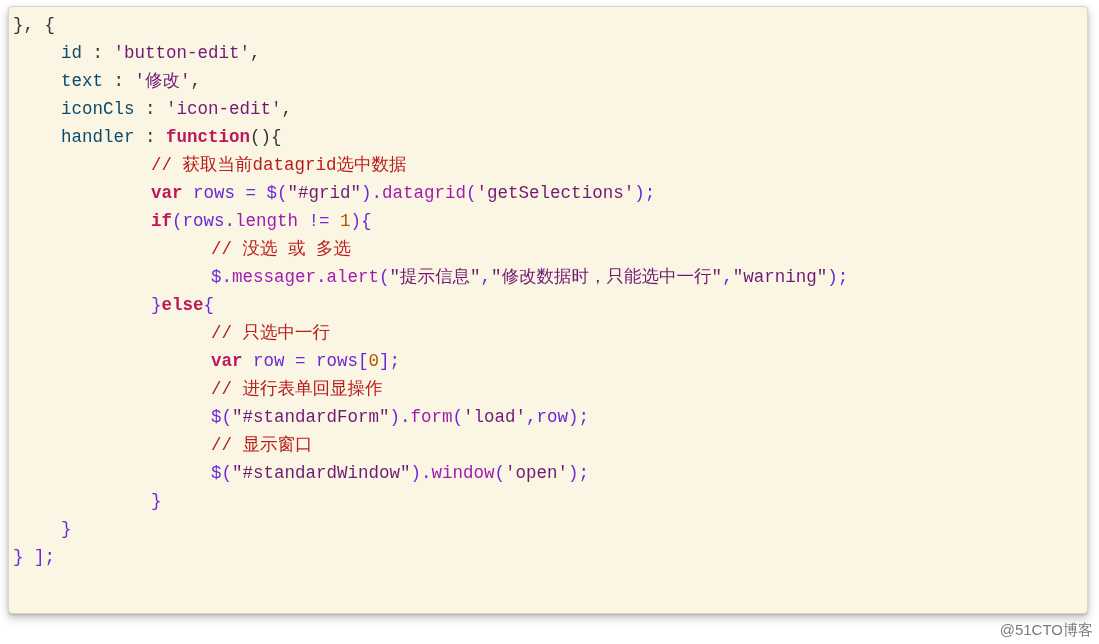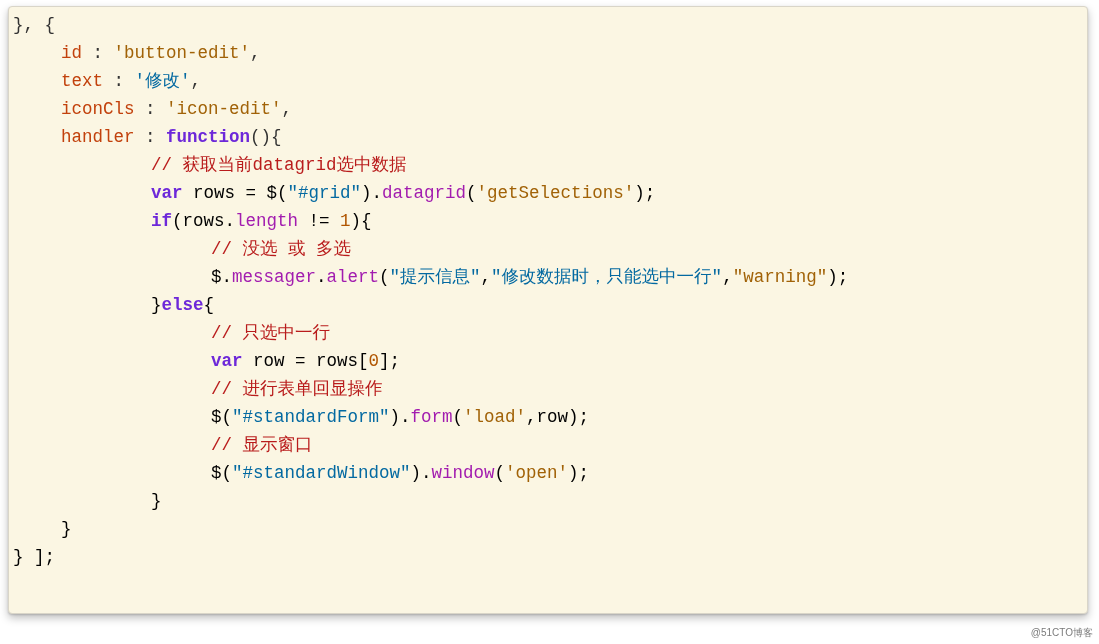--- a/index.html
+++ b/index.html
@@ -28,35 +28,35 @@
     font-family: "Courier New", Consolas, monospace;
     font-size: 17.5px;
     line-height: 28px;
     white-space: pre;
     color: #333;
   }
   .ind0 {}
   .ind1 { padding-left: 48px; }
   .ind2 { padding-left: 138px; }
   .ind3 { padding-left: 198px; }
-  .tok-default { color: #000000; }
-  .tok-kw      { color: #6d28d9; font-weight: bold; }
-  .tok-prop    { color: #c2410c; } 
+  .tok-default { color: #6d28d9; }
+  .tok-kw      { color: #be185d; font-weight: bold; }
+  .tok-prop    { color: #0c4a6e; } 
   .tok-method  { color: #a21caf; } 
-  .tok-str-g   { color: #a16207; } 
-  .tok-str-b   { color: #0369a1; } 
+  .tok-str-g   { color: #701a75; } 
+  .tok-str-b   { color: #701a75; } 
   .tok-num     { color: #b05500; }
   .tok-comment { color: #b91c1c; }
   .tok-punct   { color: #333333; }
   .watermark {
     position: absolute;
     right: 6px;
     bottom: 4px;
     font-family: Arial, sans-serif;
-    font-size: 10px;
+    font-size: 15px;
     color: #7a7a7a;
   }
 </style>
 </head>
 <body>
 
 <div class="frame">
   <pre class="code" id="code-root"><div class="ind0"><span class="tok-punct">}, {</span></div><div class="ind1"><span class="tok-prop">id</span><span class="tok-punct"> : </span><span class="tok-str-g">'button-edit'</span><span class="tok-punct">,</span></div><div class="ind1"><span class="tok-prop">text</span><span class="tok-punct"> : </span><span class="tok-str-b">'修改'</span><span class="tok-punct">,</span></div><div class="ind1"><span class="tok-prop">iconCls</span><span class="tok-punct"> : </span><span class="tok-str-g">'icon-edit'</span><span class="tok-punct">,</span></div><div class="ind1"><span class="tok-prop">handler</span><span class="tok-punct"> : </span><span class="tok-kw">function</span><span class="tok-punct">(){</span></div><div class="ind2"><span class="tok-comment">// 获取当前datagrid选中数据</span></div><div class="ind2"><span class="tok-kw">var</span><span class="tok-default"> rows = $(</span><span class="tok-str-b">"#grid"</span><span class="tok-default">).</span><span class="tok-method">datagrid</span><span class="tok-default">(</span><span class="tok-str-g">'getSelections'</span><span class="tok-default">);</span></div><div class="ind2"><span class="tok-kw">if</span><span class="tok-default">(rows.</span><span class="tok-method">length</span><span class="tok-default"> != </span><span class="tok-num">1</span><span class="tok-default">){</span></div><div class="ind3"><span class="tok-comment">// 没选 或 多选</span></div><div class="ind3"><span class="tok-default">$.</span><span class="tok-method">messager</span><span class="tok-default">.</span><span class="tok-method">alert</span><span class="tok-default">(</span><span class="tok-str-b">"提示信息"</span><span class="tok-default">,</span><span class="tok-str-b">"修改数据时，只能选中一行"</span><span class="tok-default">,</span><span class="tok-str-g">"warning"</span><span class="tok-default">);</span></div><div class="ind2"><span class="tok-default">}</span><span class="tok-kw">else</span><span class="tok-default">{</span></div><div class="ind3"><span class="tok-comment">// 只选中一行</span></div><div class="ind3"><span class="tok-kw">var</span><span class="tok-default"> row = rows[</span><span class="tok-num">0</span><span class="tok-default">];</span></div><div class="ind3"><span class="tok-comment">// 进行表单回显操作</span></div><div class="ind3"><span class="tok-default">$(</span><span class="tok-str-b">"#standardForm"</span><span class="tok-default">).</span><span class="tok-method">form</span><span class="tok-default">(</span><span class="tok-str-g">'load'</span><span class="tok-default">,row);</span></div><div class="ind3"><span class="tok-comment">// 显示窗口</span></div><div class="ind3"><span class="tok-default">$(</span><span class="tok-str-b">"#standardWindow"</span><span class="tok-default">).</span><span class="tok-method">window</span><span class="tok-default">(</span><span class="tok-str-g">'open'</span><span class="tok-default">);</span></div><div class="ind2"><span class="tok-default">}</span></div><div class="ind1"><span class="tok-default">}</span></div><div class="ind0"><span class="tok-default">} ];</span></div></pre>
 </div>
 <div class="watermark">@51CTO博客</div>

